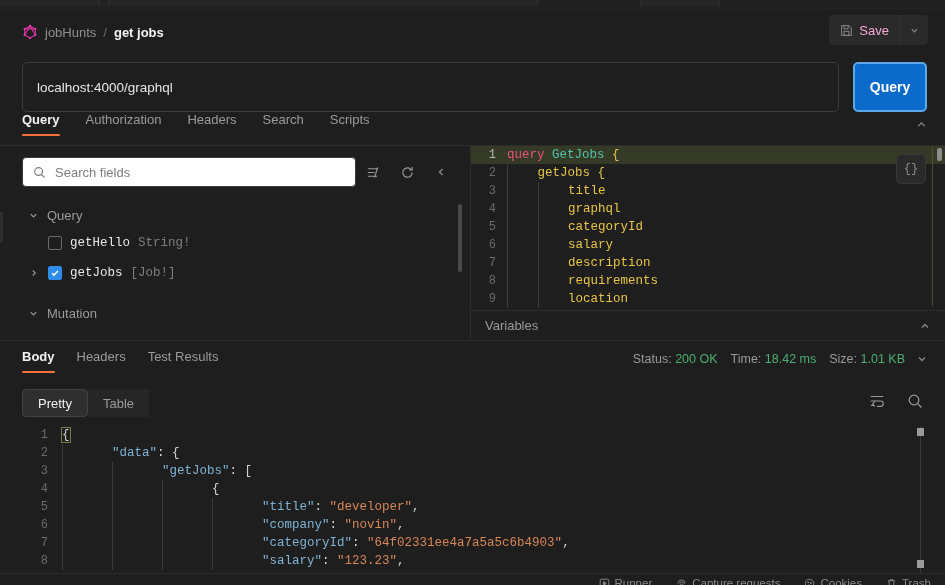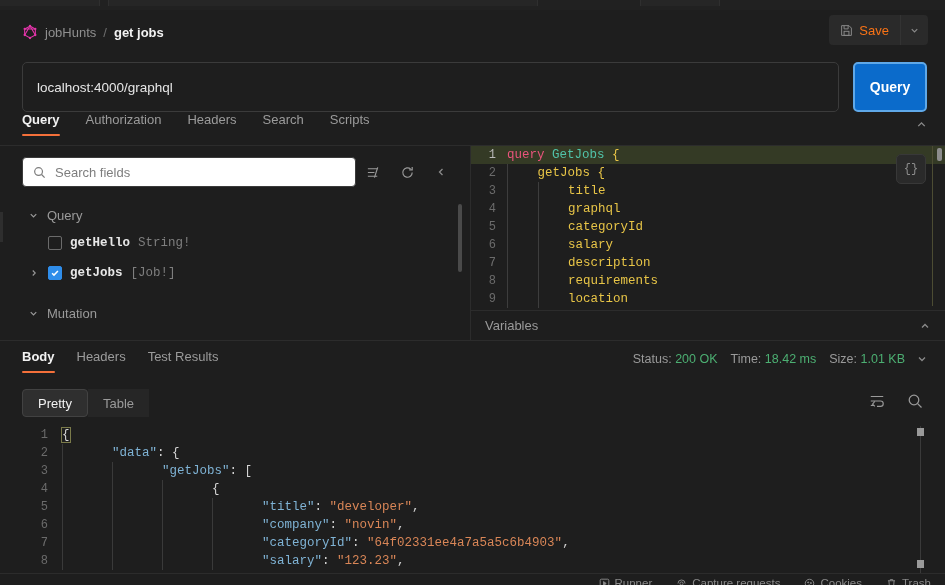--- a/index.html
+++ b/index.html
@@ -22,21 +22,21 @@
 
   .breadcrumb { position:absolute; top:11px; left:22px; display:flex; align-items:center; gap:7px;
                 height:22px; font-size:13px; }
   .gql-logo { width:16px; height:16px; display:block; }
   .bc-collection { color:#8f8f8f; font-size:13px; }
   .bc-sep { color:#6e6e6e; font-size:13px; }
   .bc-request { color:#f2f2f2; font-size:13px; font-weight:bold; }
 
   .save-group { position:absolute; top:5px; right:17px; display:flex; align-items:stretch; height:30px; }
   .save-btn { display:flex; align-items:center; gap:6px; padding:0 11px; background:#2a2a2a;
-              border:none; border-radius:4px 0 0 4px; color:#f97316; font-size:13px;
+              border:none; border-radius:4px 0 0 4px; color:#f9a8d4; font-size:13px;
               font-family:"Liberation Sans",sans-serif; cursor:default; }
   .save-caret { width:28px; background:#2a2a2a; border:none; border-left:1px solid #333;
                 border-radius:0 4px 4px 0; display:flex; align-items:center; justify-content:center; }
 
   .url-row { position:absolute; top:52px; left:22px; width:905px; height:50px; display:flex; gap:14px; }
   .url-box { flex:1; background:#1e1e1e; border:1px solid #3b3b3b; border-radius:5px;
              display:flex; align-items:center; padding:0 14px; }
   .url-text { color:#e6e6e6; font-size:13.5px; }
   .query-btn { width:74px; background:#0b6bcb; border:2px solid #5fa8e8; border-radius:5px;
                color:#ffffff; font-size:14px; font-weight:bold;
@@ -66,21 +66,21 @@
   .exp-icon { width:34px; height:30px; display:flex; align-items:center; justify-content:center; }
 
   .tree { position:absolute; top:56px; left:0; width:470px; }
   .tree-group { display:flex; align-items:center; gap:8px; height:26px; padding-left:28px;
                 color:#9a9a9a; font-size:13px; }
   .tree-row { display:flex; align-items:center; height:30px; padding-left:28px; gap:8px; }
   .tw { width:12px; display:flex; align-items:center; justify-content:center; }
   .cbox { width:14px; height:14px; border:1px solid #6b6b6b; border-radius:2px; background:transparent;
           display:flex; align-items:center; justify-content:center; flex:none; }
   .cbox.checked { background:#2f8dea; border-color:#2f8dea; }
-  .fname { font-family:"Liberation Mono", monospace; font-size:12.5px; color:#e8e8e8; font-weight:bold; }
+  .fname { font-family:"Liberation Mono", monospace; font-size:12.5px; color:#e8e8e8; font-weight:normal; }
   .ftype { font-family:"Liberation Mono", monospace; font-size:12.5px; color:#7f7f7f; }
   .exp-scroll { position:absolute; top:58px; left:458px; width:4px; height:68px;
                 background:#4a4a4a; border-radius:2px; }
   .exp-edge { position:absolute; top:66px; left:0; width:3px; height:30px; background:#2e2e2e; }
 
   
   .editor { position:absolute; top:0; left:471px; width:474px; height:194px;
             background:#1e1e1e; overflow:hidden; }
   .code { font-family:"Liberation Mono", monospace; font-size:12.5px; line-height:18px; }
   .cline { position:relative; height:18px; display:flex; align-items:center; white-space:pre; }

